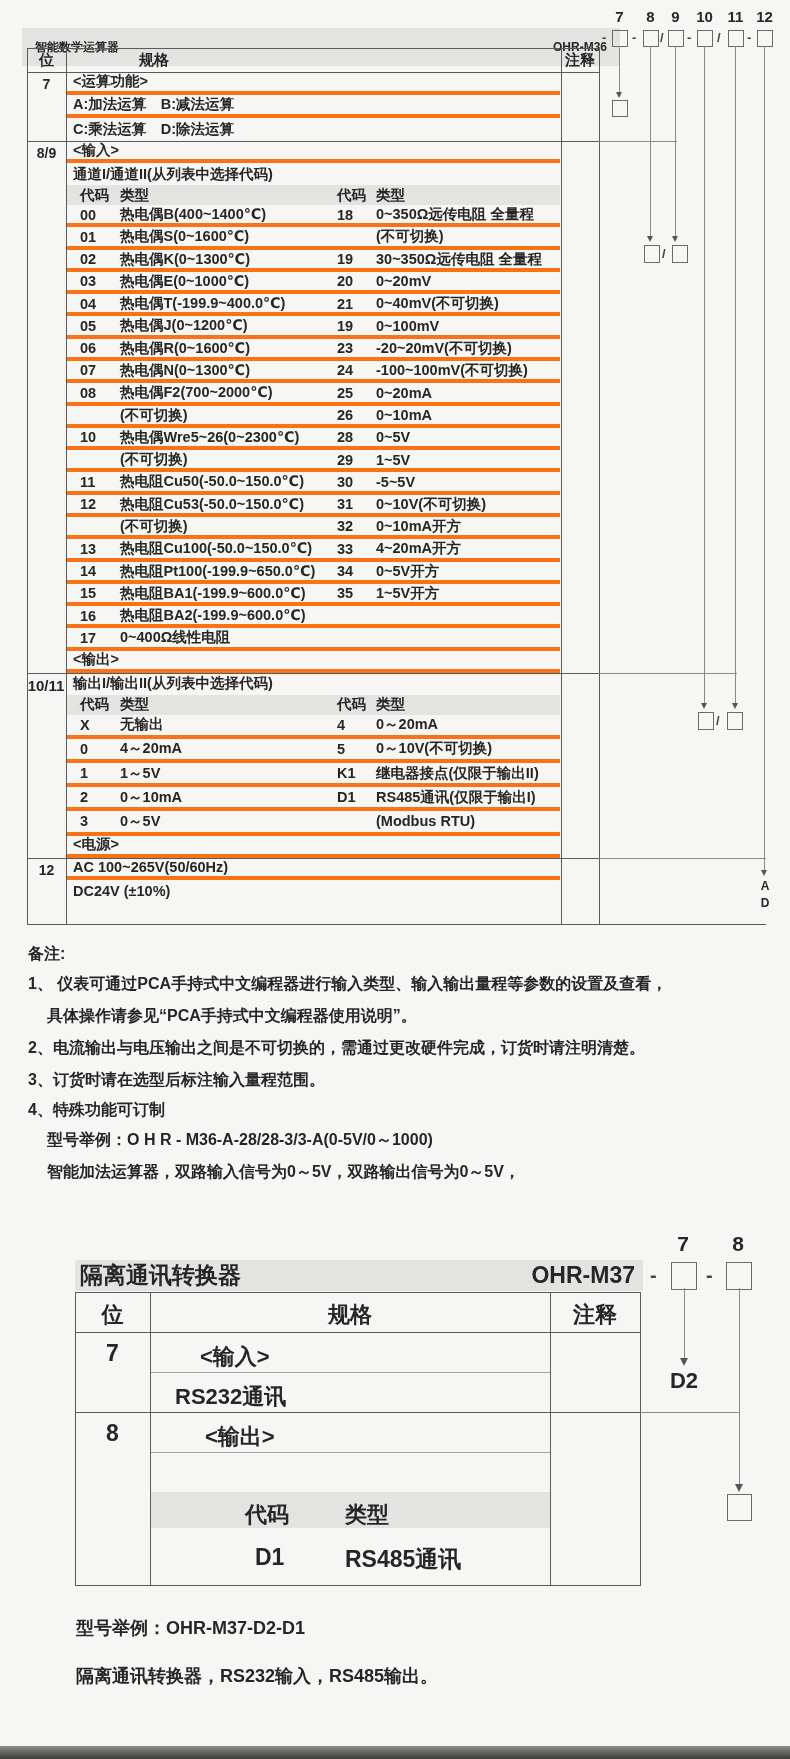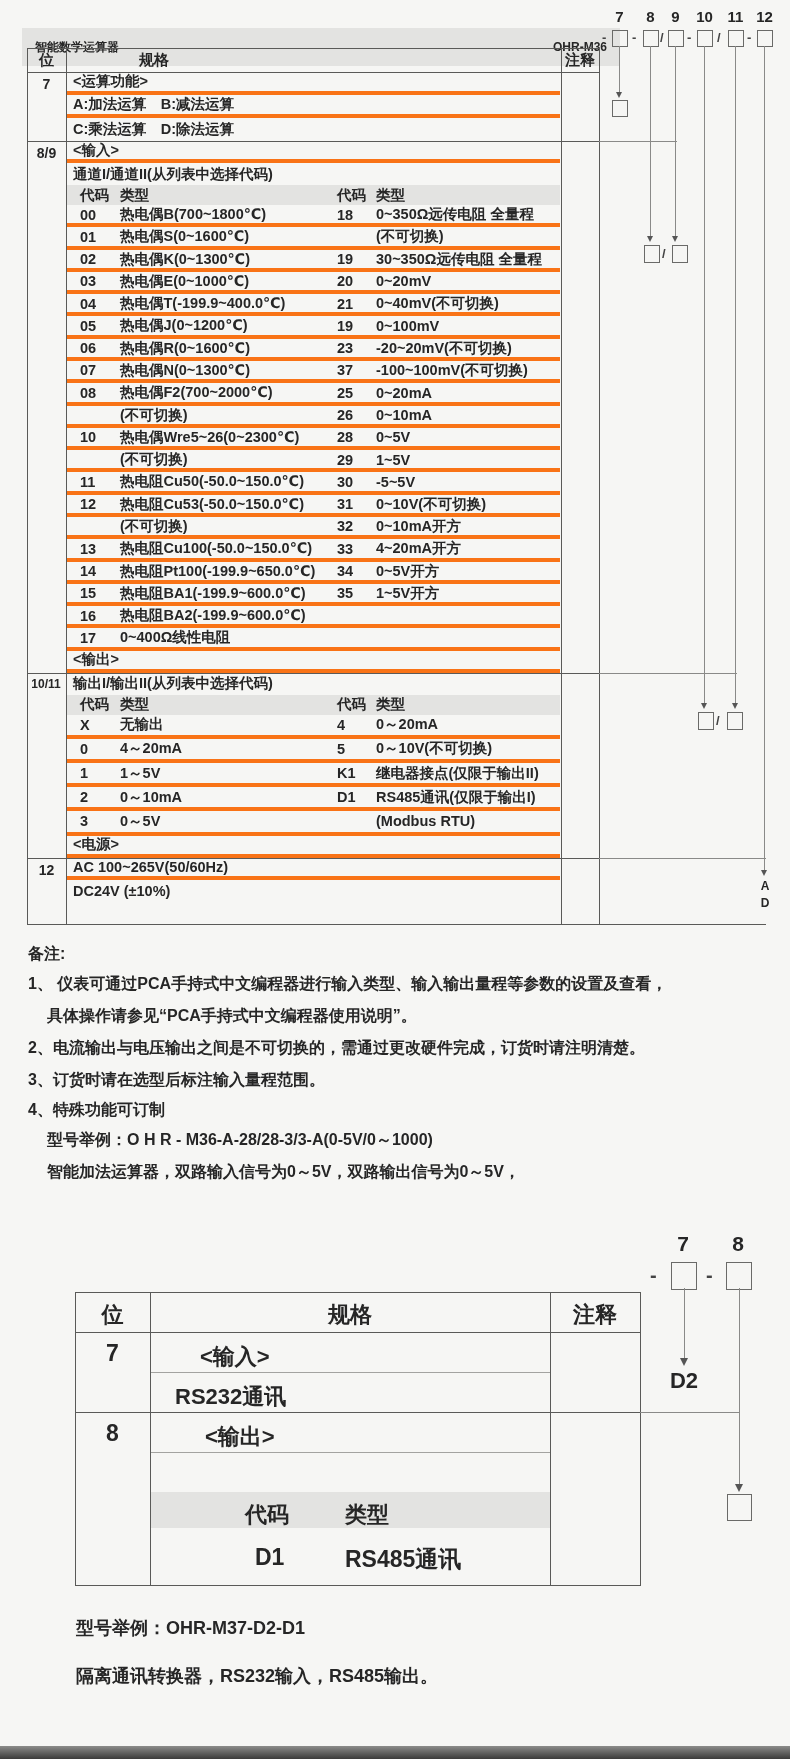--- a/index.html
+++ b/index.html
@@ -94,41 +94,41 @@
     <div class="lead" style="left:599px;top:673px;width:138px;"></div>
     <div class="lead" style="left:599px;top:858px;width:167px;"></div>
   </div>
 
   <div class="hdr36" style="left:27px;width:39px;justify-content:center;">位</div>
   <div class="hdr36" style="left:139px;">规格</div>
   <div class="hdr36" style="left:561px;width:38px;justify-content:center;">注释</div>
 
   <div class="poslbl" style="left:27px;width:39px;top:76px;">7</div>
   <div class="poslbl" style="left:27px;width:39px;top:145px;">8/9</div>
-  <div class="poslbl" style="left:25px;width:42px;top:677px;font-size:12px;">10/11</div>
+  <div class="poslbl" style="left:25px;width:42px;top:677px;font-size:15px;">10/11</div>
   <div class="poslbl" style="left:27px;width:39px;top:862px;">12</div>
 
   <div class="specstack">
     <div class="row r23 bb">&lt;运算功能&gt;</div>
     <div class="row r23 bb">A:加法运算　B:减法运算</div>
     <div class="row r23">C:乘法运算　D:除法运算</div>
 
     <div class="row r22 bb">&lt;输入&gt;</div>
     <div class="row r22">通道I/通道II(从列表中选择代码)</div>
     <div class="coderow g20 ghead">
       <span>代码</span>
       <span>类型</span>
       <span>代码</span>
       <span>类型</span>
     </div>
     <div>
 
     <div class="coderow irow bb">
           <span>00</span>
-          <span>热电偶B(700~1800℃)</span>
+          <span>热电偶B(400~1400℃)</span>
           <span>18</span>
           <span>0~350Ω远传电阻 全量程</span>
         </div>
         <div class="coderow irow bb">
           <span>01</span>
           <span>热电偶S(0~1600℃)</span>
           <span></span>
           <span>(不可切换)</span>
         </div>
         <div class="coderow irow bb">
@@ -157,21 +157,21 @@
         </div>
         <div class="coderow irow bb">
           <span>06</span>
           <span>热电偶R(0~1600℃)</span>
           <span>23</span>
           <span>-20~20mV(不可切换)</span>
         </div>
         <div class="coderow irow bb">
           <span>07</span>
           <span>热电偶N(0~1300℃)</span>
-          <span>37</span>
+          <span>24</span>
           <span>-100~100mV(不可切换)</span>
         </div>
         <div class="coderow irow bb">
           <span>08</span>
           <span>热电偶F2(700~2000℃)</span>
           <span>25</span>
           <span>0~20mA</span>
         </div>
         <div class="coderow irow bb">
           <span></span>
@@ -324,20 +324,24 @@
     <div class="note" style="left:28px;top:1100px;">4、特殊功能可订制</div>
     <div class="note" style="left:47px;top:1130px;">型号举例：O H R - M36-A-28/28-3/3-A(0-5V/0～1000)</div>
     <div class="note" style="left:47px;top:1162px;">智能加法运算器，双路输入信号为0～5V，双路输出信号为0～5V，</div>
   </div>
 
   <div>
     <span class="num37" style="left:668px;top:1232px;">7</span>
     <span class="num37" style="left:723px;top:1232px;">8</span>
   </div>
 
+  <div class="titlebar37">
+    <span class="tl">隔离通讯转换器</span>
+    <span class="tr">OHR-M37</span>
+  </div>
 
   <div>
     <span class="sep37" style="left:650px;top:1264px;">-</span>
     <div class="cbox" style="left:671px;top:1262px;width:24px;height:26px;"></div>
     <span class="sep37" style="left:706px;top:1264px;">-</span>
     <div class="cbox" style="left:726px;top:1262px;width:24px;height:26px;"></div>
   </div>
 
   <div>
     <div class="vl" style="left:75px;top:1292px;height:293px;"></div>

